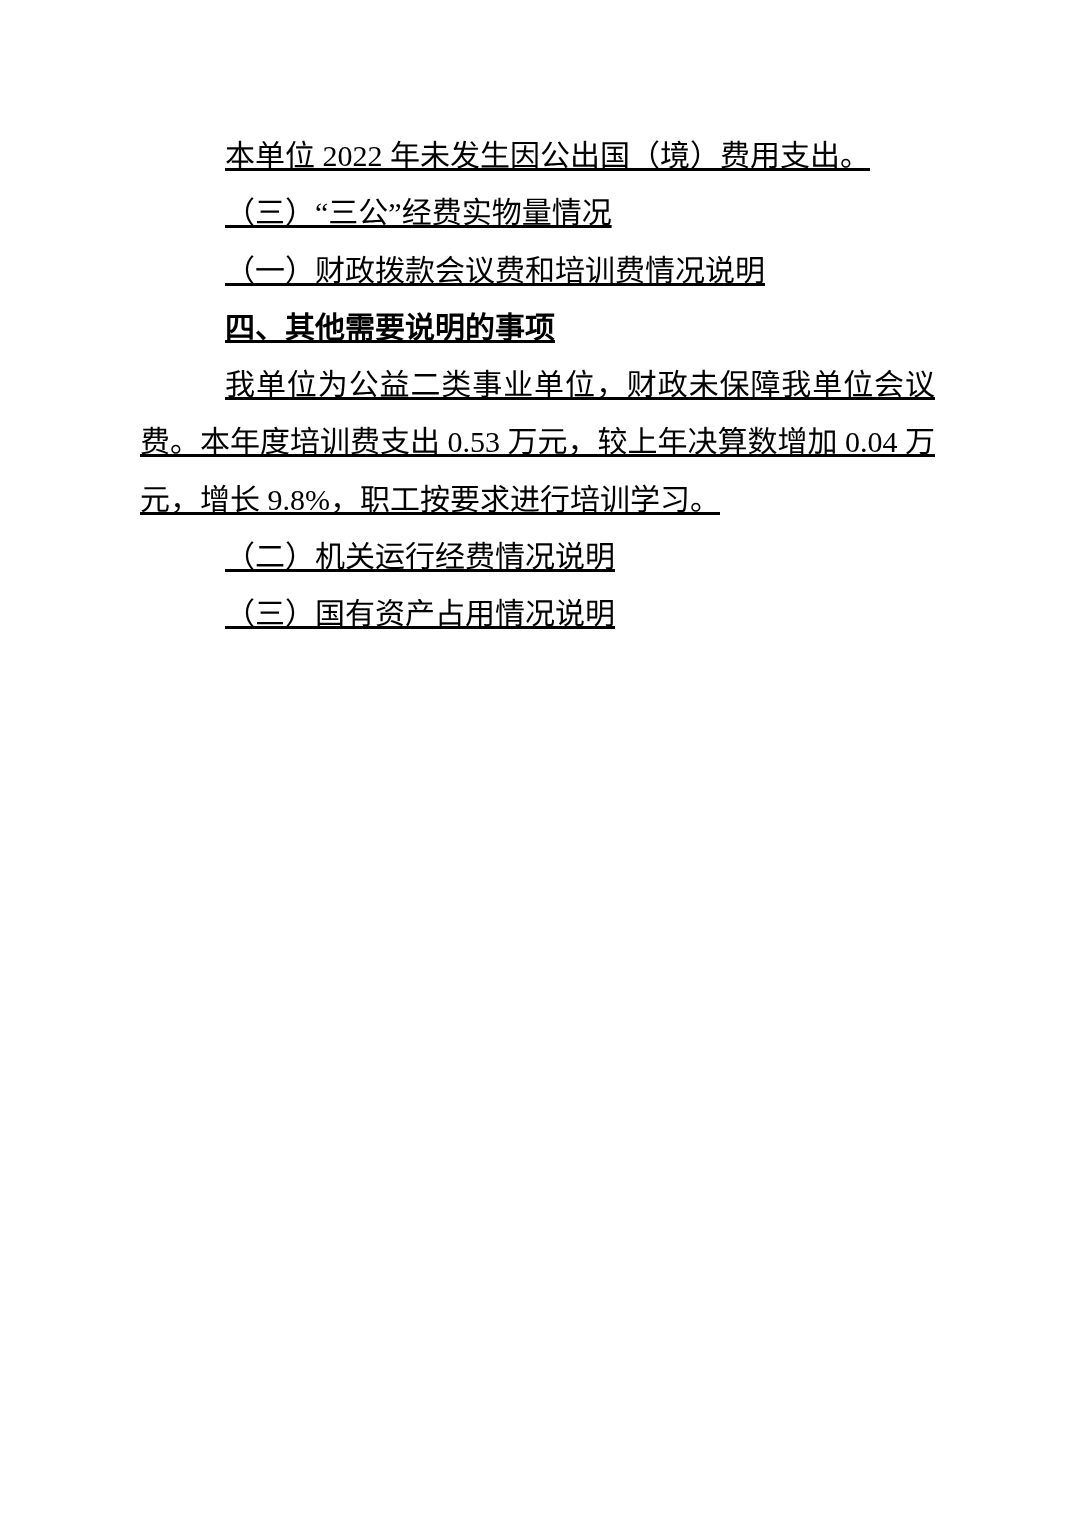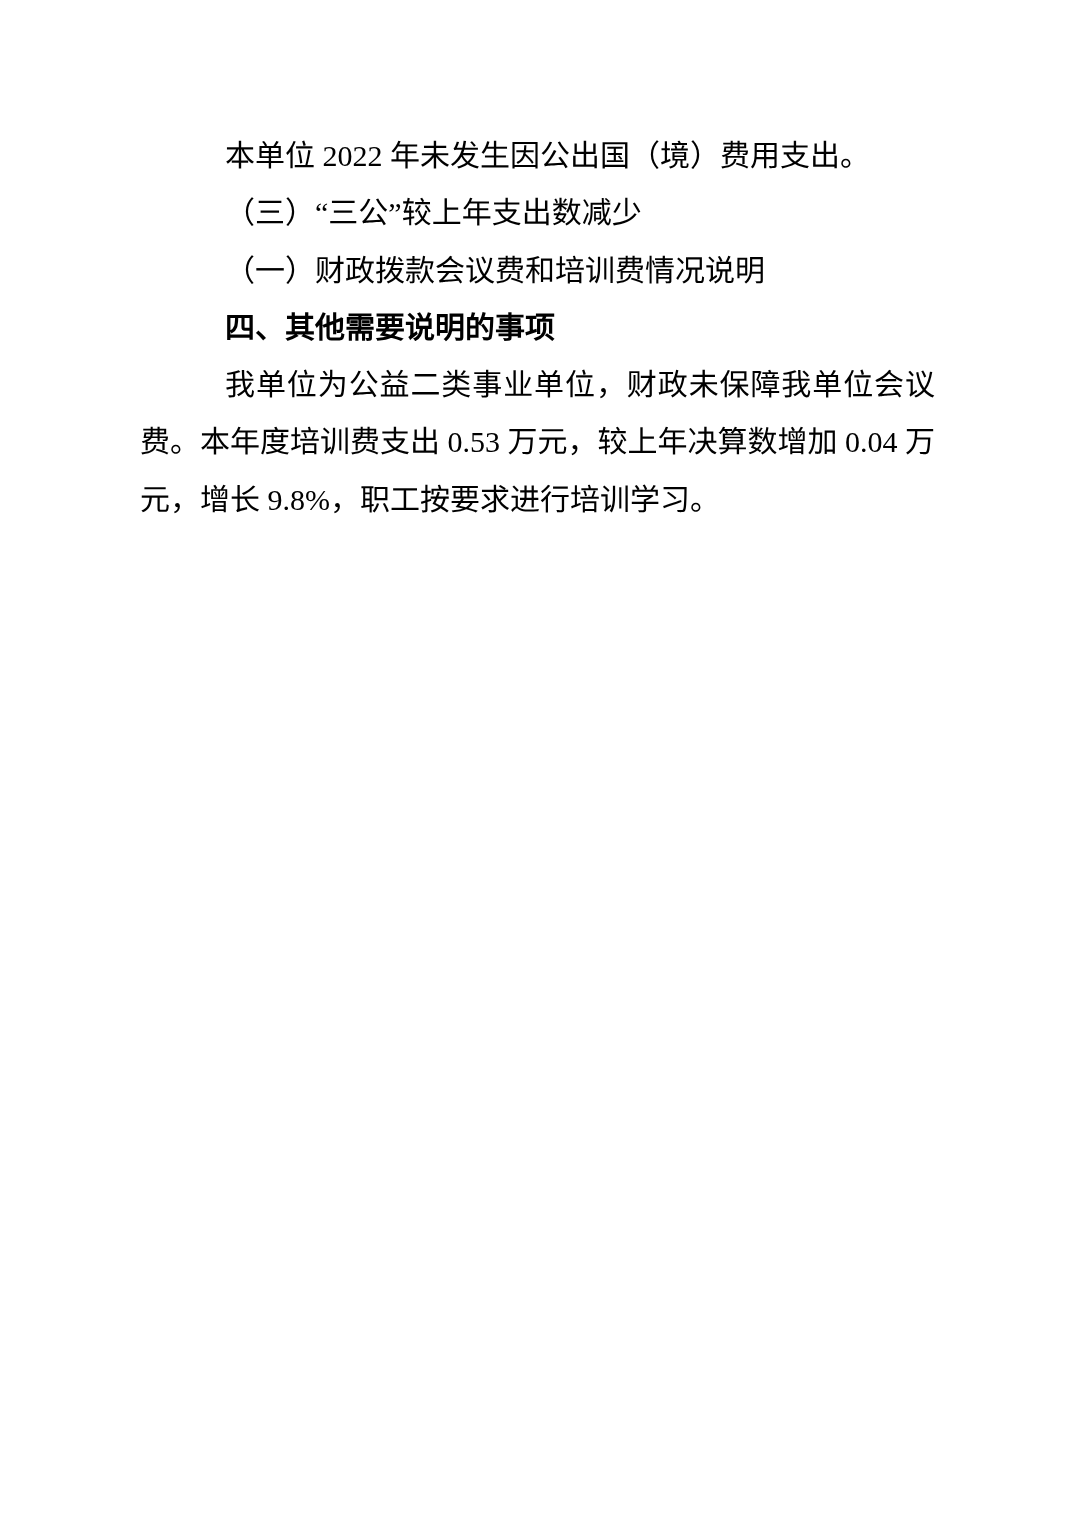--- a/index.html
+++ b/index.html
@@ -17,37 +17,40 @@
     box-sizing: border-box;
     padding: 127px 140px 0 140px;
   }
   .doc {
     width: 795px;
     color: #000000;
     font-family: "Liberation Serif", "DejaVu Serif", serif;
     font-size: 30px;
     line-height: 57.3px;
     text-align: justify;
+    text-decoration: underline;
   }
   .doc p {
     margin: 0;
     padding: 0;
   }
   .doc p.indent {
     text-indent: 85px;
   }
   .doc p.heading {
     font-family: "Liberation Sans", "DejaVu Sans", sans-serif;
     font-weight: bold;
   }
 </style>
 </head>
 <body>
 
 <div class="page">
   <div class="doc">
     <p class="indent">本单位 2022 年未发生因公出国（境）费用支出。</p>
-    <p class="indent">（三）“三公”较上年支出数减少</p>
+    <p class="indent">（三）“三公”经费实物量情况</p>
     <p class="indent">（一）财政拨款会议费和培训费情况说明</p>
     <p class="indent heading">四、其他需要说明的事项</p>
     <p class="indent">我单位为公益二类事业单位，财政未保障我单位会议费。本年度培训费支出 0.53 万元，较上年决算数增加 0.04 万元，增长 9.8%，职工按要求进行培训学习。</p>
+    <p class="indent">（二）机关运行经费情况说明</p>
+    <p class="indent">（三）国有资产占用情况说明</p>
   </div>
 </div>
 
 </body></html>

